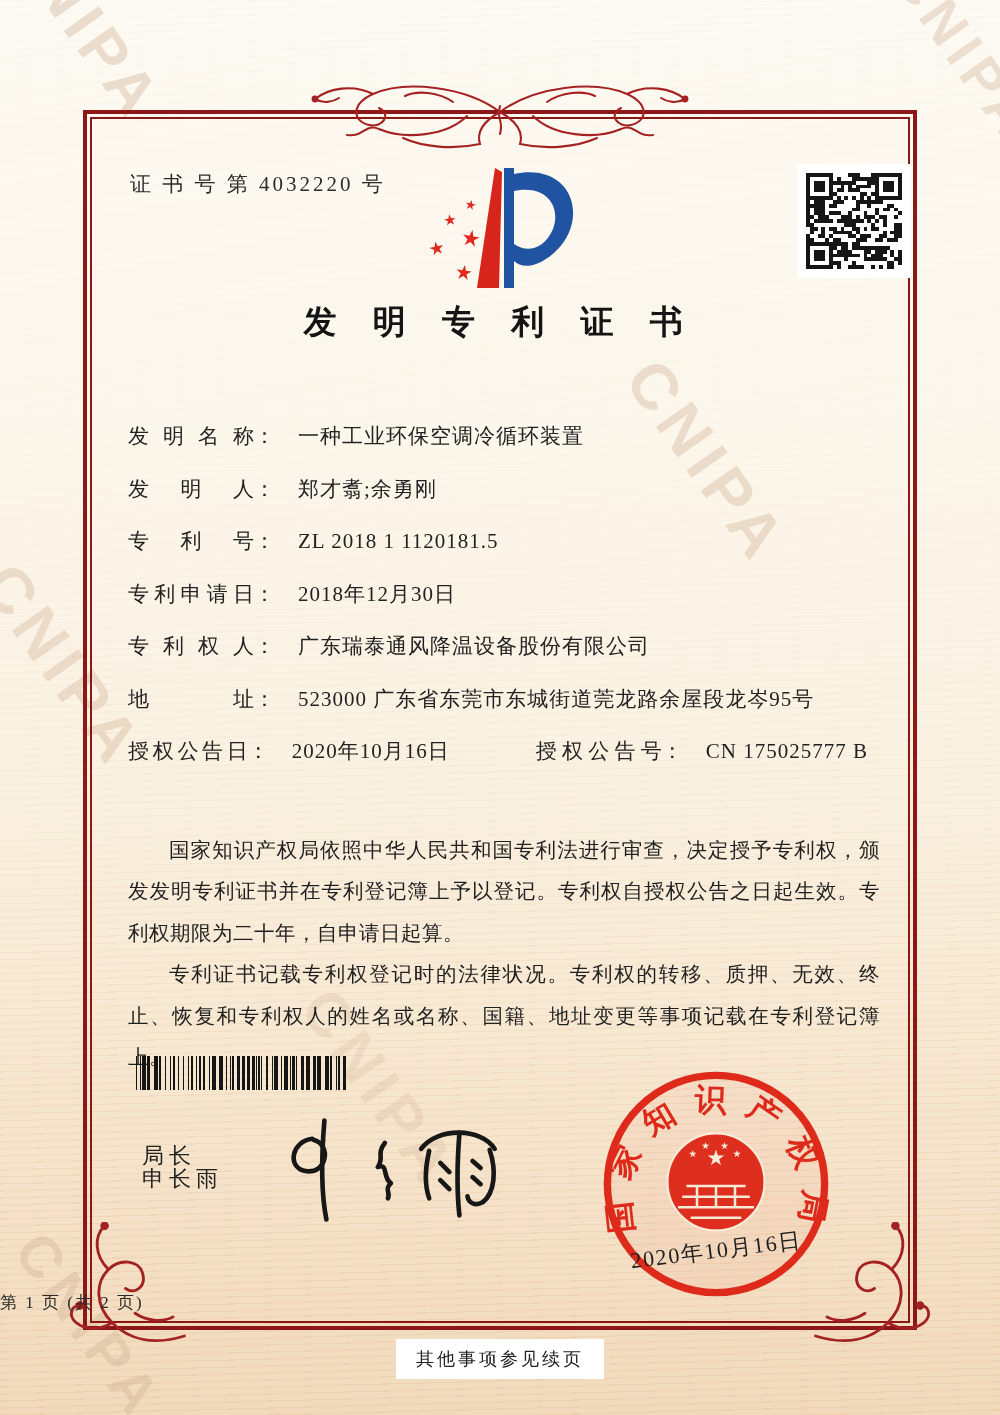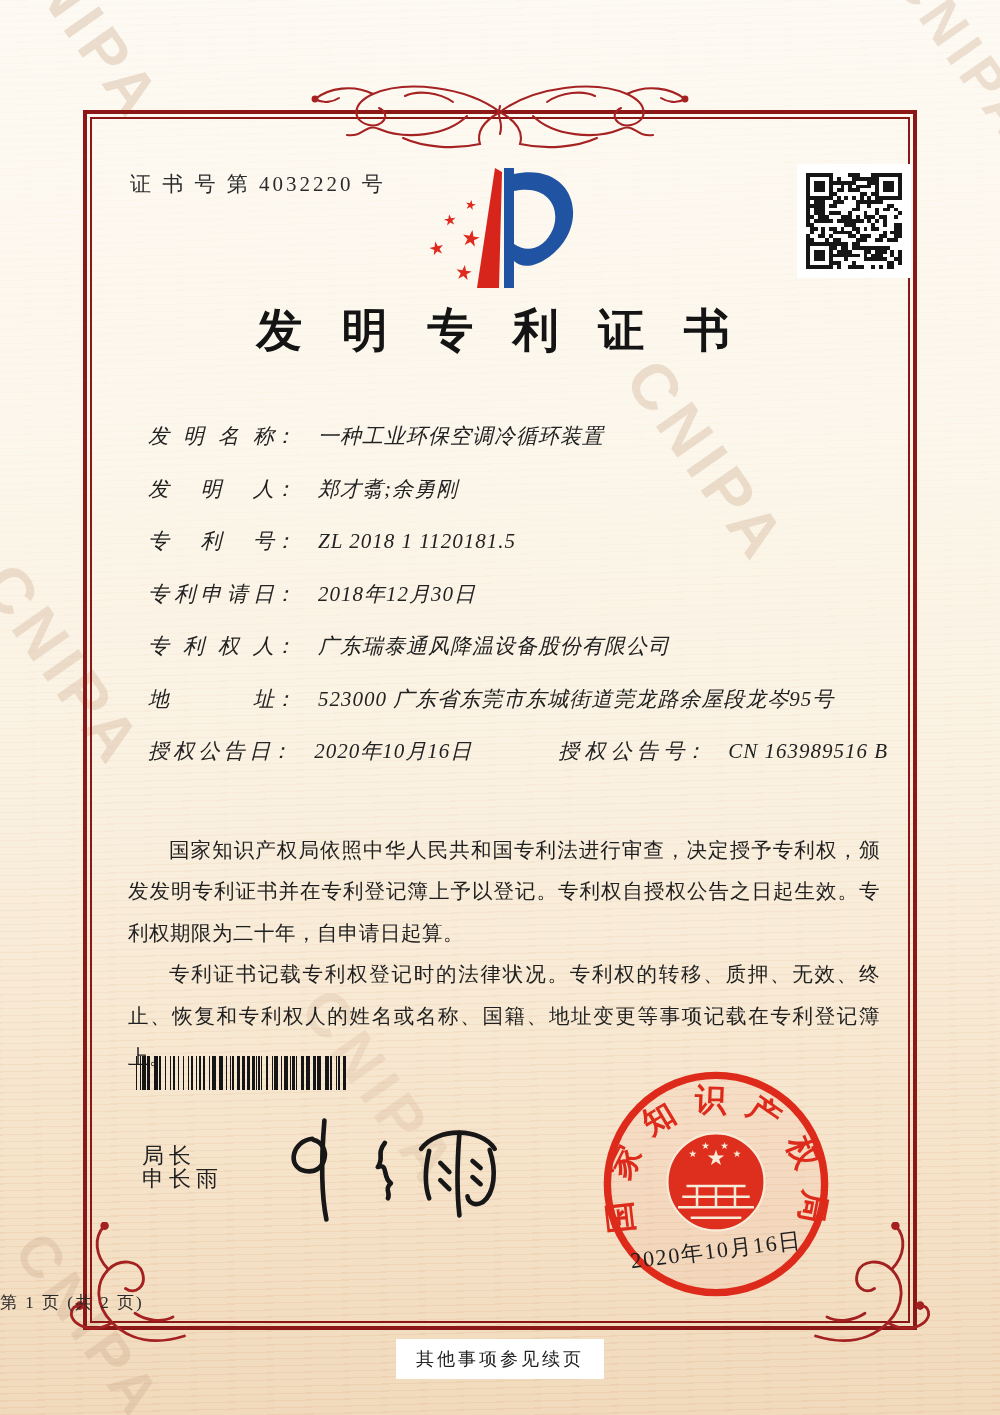--- a/index.html
+++ b/index.html
@@ -14,23 +14,23 @@
   .wm { position:absolute; font-family:"Liberation Sans","DejaVu Sans",sans-serif; font-weight:700;
     color:rgba(204,172,143,0.42); transform:rotate(55deg); letter-spacing:7px; pointer-events:none; }
   .frame { position:absolute; left:83px; top:110px; width:834px; height:1220px; border:4.5px solid #8c1717; }
   .frame::after { content:''; position:absolute; inset:3px; border:2px solid #8c1717; }
   .cert-no { position:absolute; left:130px; top:170px; font-size:21px; letter-spacing:3px; color:#2b2b2b; }
   .logo { position:absolute; left:398px; top:156px; width:220px; height:146px; }
   .qr { position:absolute; left:797px; top:164px; width:114px; height:114px; background:#fff; padding:9px;
     display:grid; grid-template-columns:repeat(25,1fr); grid-template-rows:repeat(25,1fr); }
   .qr i { display:block; }
   .qr i.b { background:#161616; }
-  .title { position:absolute; left:0; right:0; top:300px; text-align:center; font-size:46px; font-weight:700;
+  .title { position:absolute; left:0; right:0; top:300px; text-align:center; font-size:33px; font-weight:700;
     color:#141414; letter-spacing:14px; }
-  .fields { position:absolute; left:148px; top:422px; width:740px; font-size:21px; color:#222;font-style:italic; }
+  .fields { position:absolute; left:128px; top:422px; width:740px; font-size:21px; color:#222; }
   .row { display:flex; align-items:baseline; margin-bottom:24.5px; white-space:nowrap; }
   .lab { display:inline-block; width:126px; text-align:justify; text-align-last:justify; }
   .lab5 { width:126px; }
   .val { margin-left:23px; letter-spacing:1px; }
   .grant-group { margin-left:86px; display:flex; align-items:baseline; }
   .body-text { position:absolute; left:128px; top:830px; width:752px; font-size:20.5px; line-height:2.02;
     color:#1f1f1f; text-align:justify; }
   .body-text p { text-indent:2em; letter-spacing:0.5px; }
   .barcode { position:absolute; left:136px; top:1056px; width:268px; height:34px; display:flex; align-items:stretch; }
   .barcode i { background:#151515; }
@@ -781,21 +781,21 @@
         <span>：</span>
       <span class="val">523000 广东省东莞市东城街道莞龙路余屋段龙岑95号</span>
     </div>
     <div class="row">
       <span class="lab lab5">授权公告日</span>
         <span>：</span>
       <span class="val">2020年10月16日</span>
       <span class="grant-group">
         <span class="lab lab5">授权公告号</span>
           <span>：</span>
-        <span class="val">CN 163989516 B</span>
+        <span class="val">CN 175025777 B</span>
       </span>
     </div>
   </div>
 
   <div class="body-text">
     <p>国家知识产权局依照中华人民共和国专利法进行审查，决定授予专利权，颁发发明专利证书并在专利登记簿上予以登记。专利权自授权公告之日起生效。专利权期限为二十年，自申请日起算。</p>
     <p>专利证书记载专利权登记时的法律状况。专利权的转移、质押、无效、终止、恢复和专利权人的姓名或名称、国籍、地址变更等事项记载在专利登记簿上。</p>
   </div>
 
   <div class="barcode">

